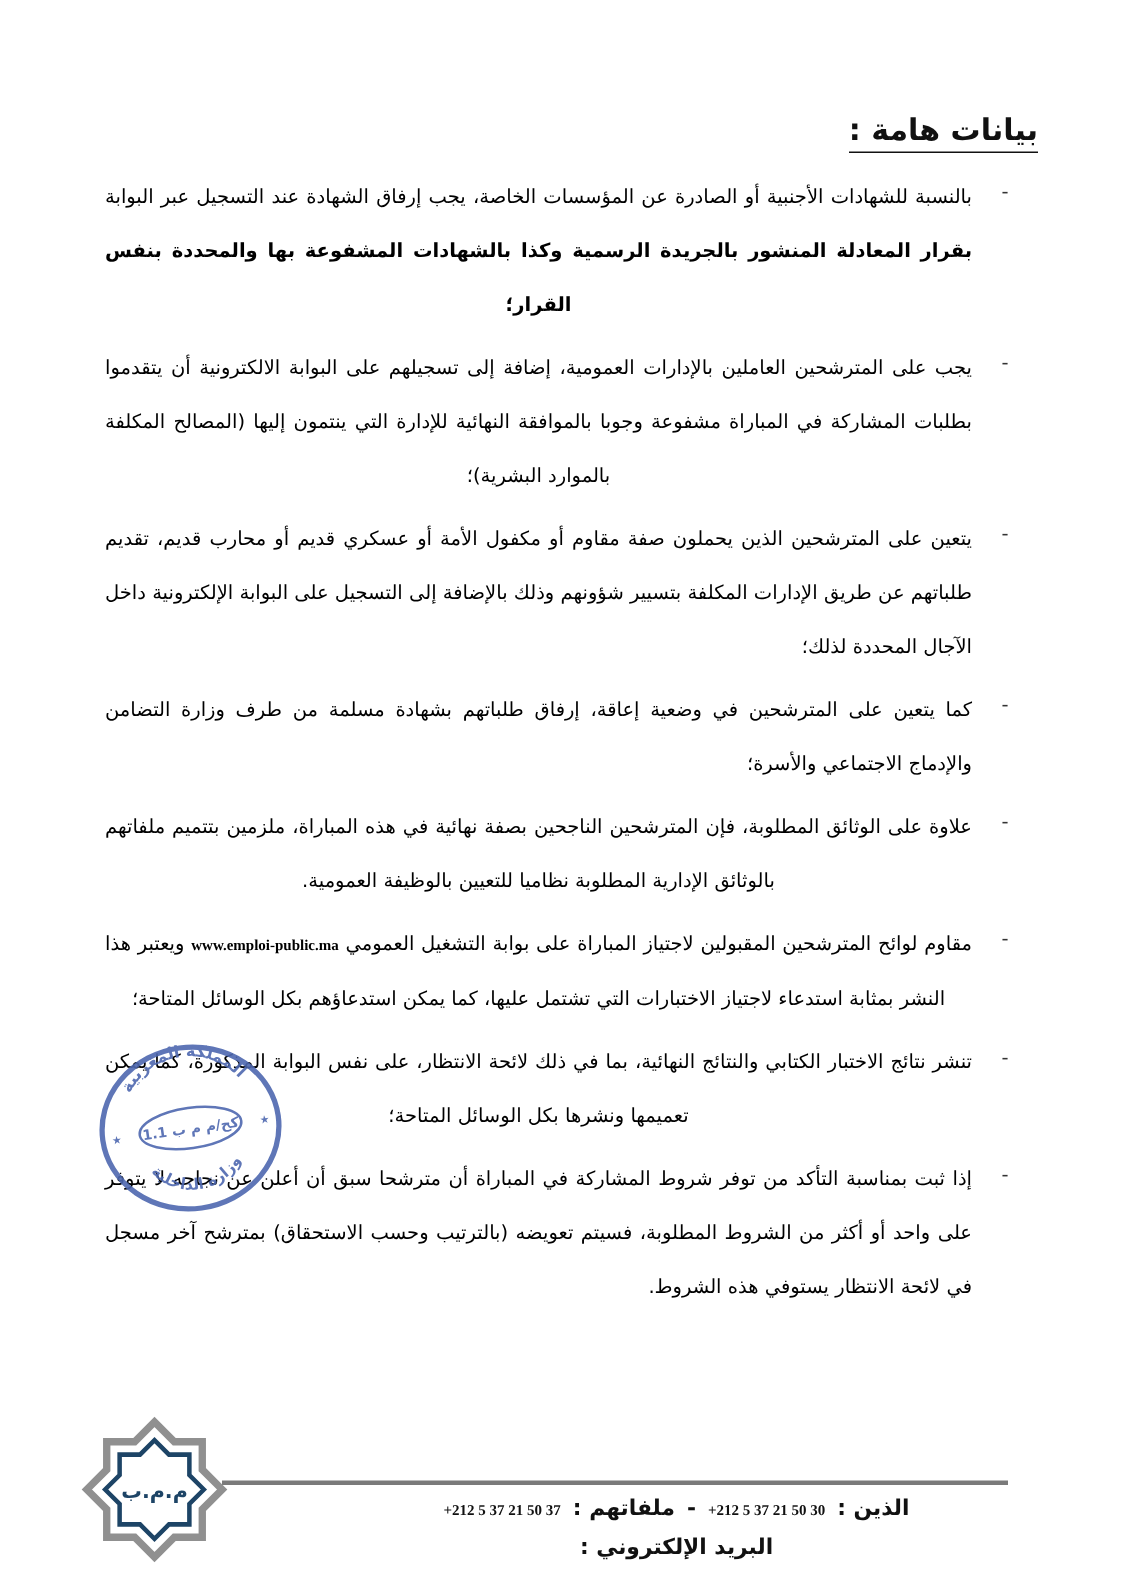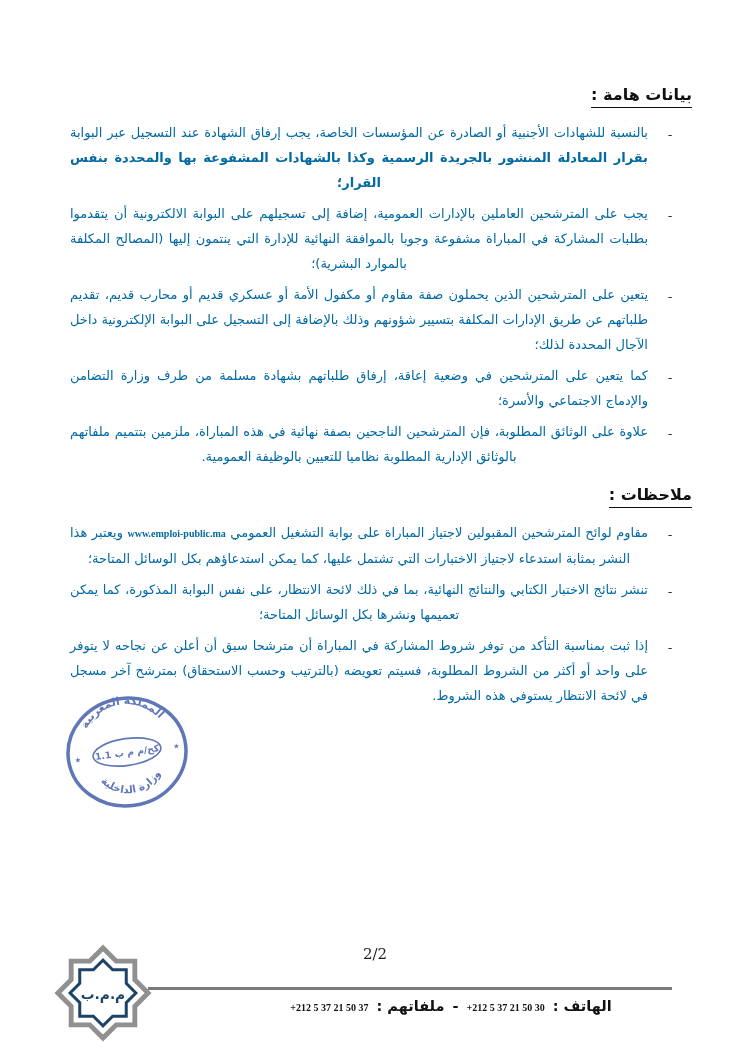--- a/index.html
+++ b/index.html
@@ -9,23 +9,23 @@
     background:#ffffff;
     overflow:hidden;
     direction:rtl;
     font-family:"DejaVu Sans",sans-serif;
     color:#1c1c1c;
   }
   .content{
     padding:70px 58px 0 70px;
   }
   h2.hd{
-    font-size:16px;
+    font-size:20px;
     font-weight:700;
-    margin:15px 0 12px 0;
+    margin:4px 0 12px 0;
     color:#111;
   }
   h2.hd span{
     display:inline-block;
     border-bottom:1.5px solid #111;
     padding-bottom:3px;
   }
   h2.hd.second{margin-top:16px;}
   ul.blist{list-style:none;margin:0;padding:0;}
   ul.blist li{
@@ -37,23 +37,23 @@
     flex:0 0 44px;
     text-align:center;
     line-height:30px;
     font-size:13px;
     color:#333;
   }
   p.body{
     flex:1;
     margin:0;
     font-size:13px;
-    line-height:25px;
+    line-height:36px;
     text-align:justify;
-    color:#0369a1;
+    color:#000000;
   }
   p.body.center-last{text-align-last:center;}
   .bold{font-weight:700;}
   .ltr{
     direction:ltr;
     unicode-bidi:isolate;
     font-family:"Liberation Serif",serif;
     font-weight:700;
     font-size:10px;
   }
@@ -139,23 +139,20 @@
         </p>
       </li>
       <li>
         <span class="dash">-</span>
         <p class="body center-last">
           <span>علاوة على الوثائق المطلوبة، فإن المترشحين الناجحين بصفة نهائية في هذه المباراة، ملزمين بتتميم ملفاتهم بالوثائق الإدارية المطلوبة نظاميا للتعيين بالوظيفة العمومية.</span>
         </p>
       </li>
     </ul>
 
-    <h2 class="hd second">
-      <span>ملاحظات :</span>
-    </h2>
 
     <ul class="blist">
       <li>
         <span class="dash">-</span>
         <p class="body center-last">
           <span>مقاوم لوائح المترشحين المقبولين لاجتياز المباراة على بوابة التشغيل العمومي </span><span class="ltr">www.emploi-public.ma</span><span> ويعتبر هذا النشر بمثابة استدعاء لاجتياز الاختبارات التي تشتمل عليها، كما يمكن استدعاؤهم بكل الوسائل المتاحة؛</span>
         </p>
       </li>
       <li>
         <span class="dash">-</span>
@@ -181,36 +178,36 @@
     </text>
     <text font-size="10" font-weight="700" fill="#4e68b0" text-anchor="middle">
       <textPath href="#arcBot" startOffset="50%">وزارة الداخلية</textPath>
     </text>
     <ellipse cx="62" cy="56" rx="33" ry="13" fill="none" stroke="#4e68b0" stroke-width="1.6"></ellipse>
     <text x="62" y="59.5" text-anchor="middle" font-size="9" font-weight="700" fill="#4e68b0" direction="rtl">كح/م م ب 1.1</text>
     <text x="14" y="59.5" text-anchor="middle" font-size="7" fill="#4e68b0">★</text>
     <text x="110" y="59.5" text-anchor="middle" font-size="7" fill="#4e68b0">★</text>
   </svg>
 
-  <div class="pagenum">2/2</div>
 
   <div class="rule"></div>
 
   <svg class="logo" viewBox="0 0 100 100" aria-hidden="true">
     <polygon points="96,50 82.5,36.5 82.5,17.5 63.5,17.5 50,4 36.5,17.5 17.5,17.5 17.5,36.5 4,50 17.5,63.5 17.5,82.5 36.5,82.5 50,96 63.5,82.5 82.5,82.5 82.5,63.5" fill="#ffffff" stroke="#909090" stroke-width="5"></polygon>
     <g transform="translate(50,50) scale(0.73) translate(-50,-50)">
       <polygon points="96,50 82.5,36.5 82.5,17.5 63.5,17.5 50,4 36.5,17.5 17.5,17.5 17.5,36.5 4,50 17.5,63.5 17.5,82.5 36.5,82.5 50,96 63.5,82.5 82.5,82.5 82.5,63.5" fill="none" stroke="#1d4466" stroke-width="4.2"></polygon>
     </g>
     <text x="50" y="56" text-anchor="middle" font-size="14" font-weight="700" fill="#1d4466" direction="rtl">م.م.ب</text>
   </svg>
 
   <div class="contact">
     <div class="row">
-      <span>الهاتف :</span>
+      <span>الذين :</span>
       <span class="ltr">+212 5 37 21 50 30</span>
       <span>-</span>
       <span>ملفاتهم :</span>
       <span class="ltr">+212 5 37 21 50 37</span>
     </div>
     <div class="row">
+      <span>البريد الإلكتروني :</span>
     </div>
   </div>
 </div>
 
 </body></html>

